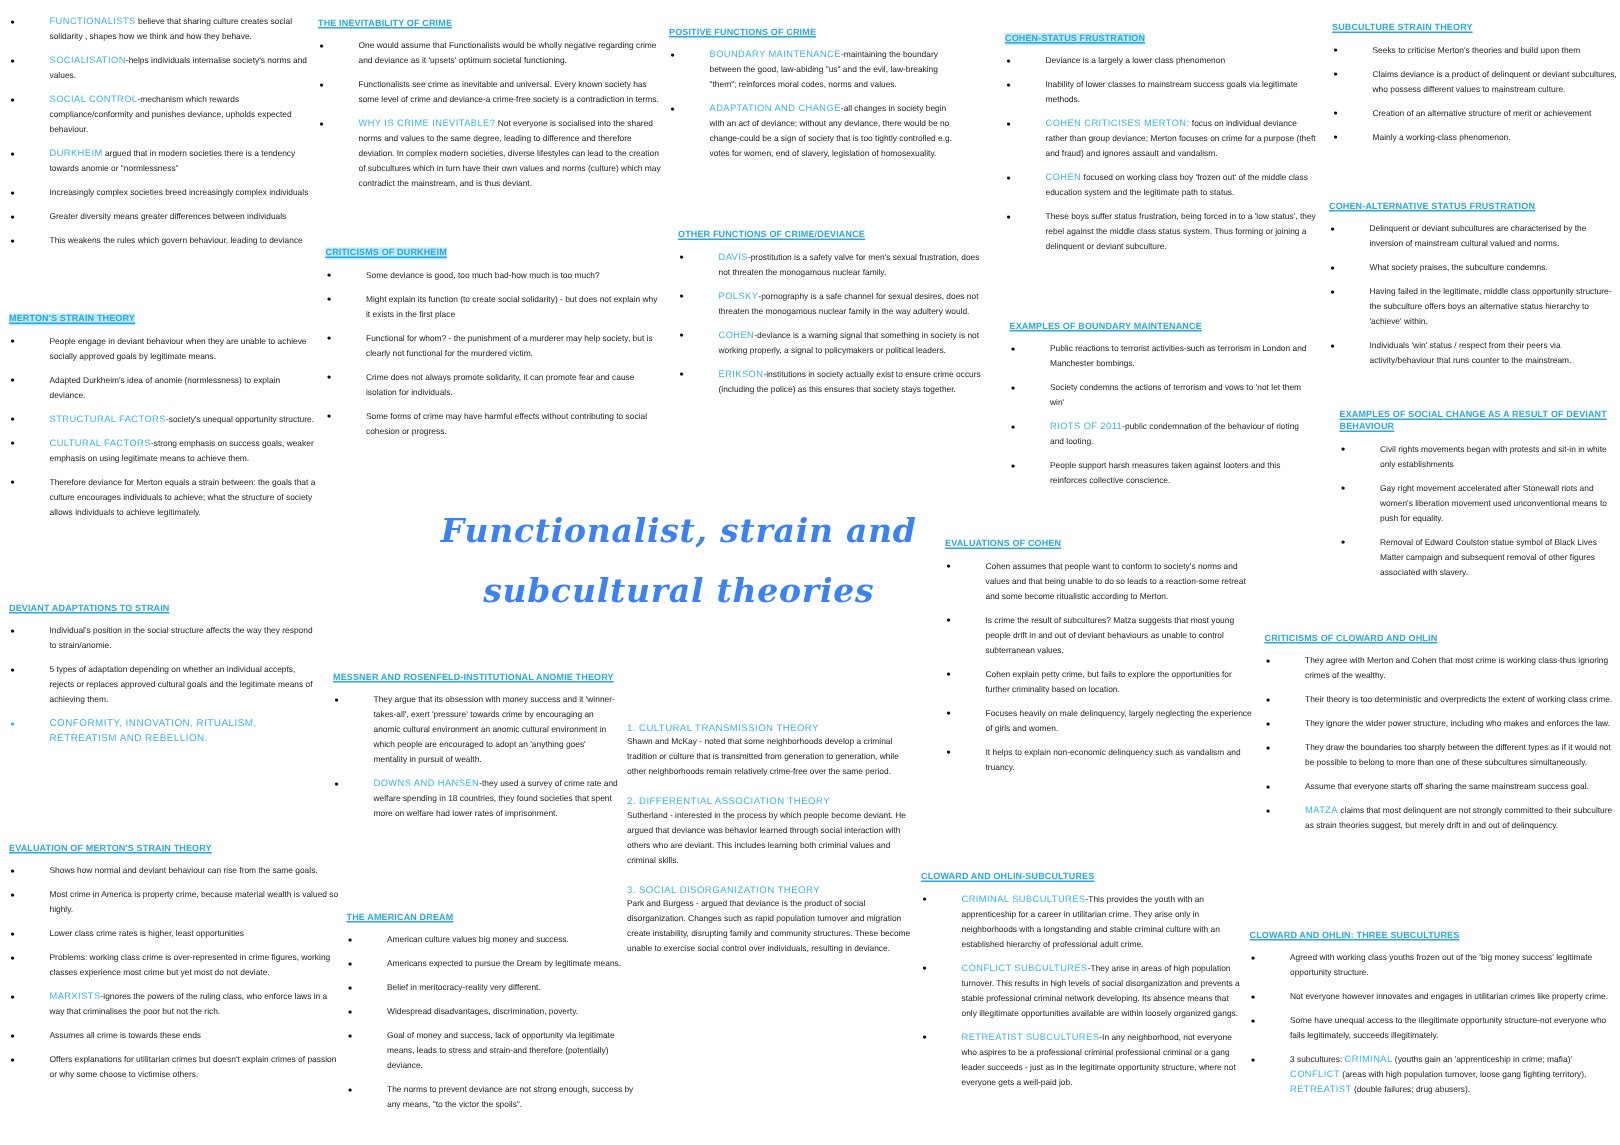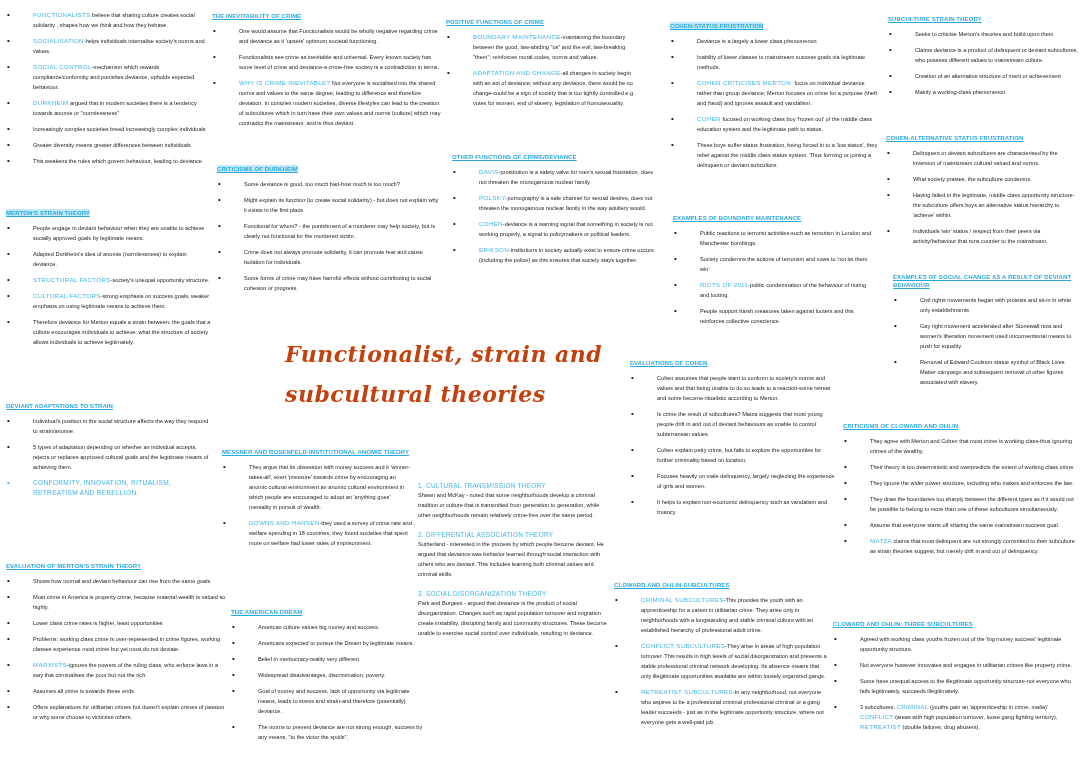--- a/index.html
+++ b/index.html
@@ -25,23 +25,23 @@
     font-size: 8px; color: #111;
   }
   ul.items li.bluebullet::before { color: #38b3e6; }
   .kw {
     color: #3db3e8; text-transform: uppercase; font-size: 6.2px;
     letter-spacing: 0.3px;
   }
   .kw-block { color: #3db3e8; text-transform: uppercase; font-size: 6.6px; letter-spacing: 0.3px; }
   .title {
     position: absolute; left: 285px; top: 334px; width: 335px;
-    text-align: left;
+    text-align: center;
     font-family: "DejaVu Serif", serif; font-style: italic; font-weight: bold;
-    color: #c2410c; font-size: 22px; line-height: 40px; letter-spacing: 0.5px;
+    color: #3b82f6; font-size: 22px; line-height: 40px; letter-spacing: 0.5px;
   }
   .theory-block { margin-bottom: 10px; }
   .theory-block .t-head { color: #3db3e8; text-transform: uppercase; font-size: 6.4px; letter-spacing: 0.3px; line-height: 9px; }
   .theory-block .t-body { font-size: 5.6px; line-height: 10px; color: #1c1c1c; }
 </style>
 </head>
 <body>
 
 <div class="section" style="left:6px; top:10px; width:205px;">
   <ul class="items">

